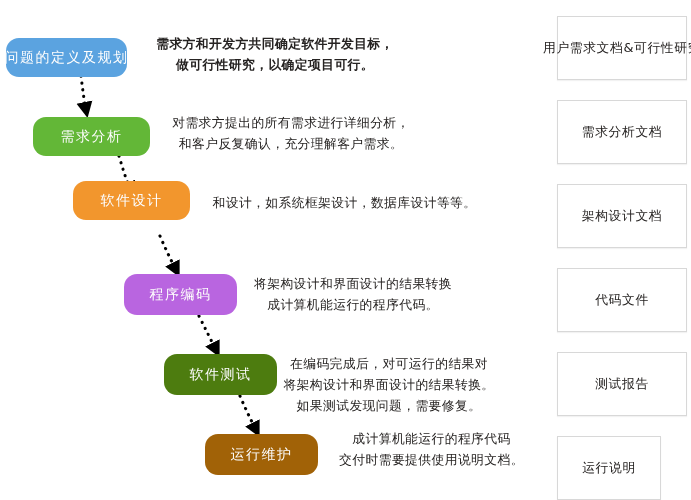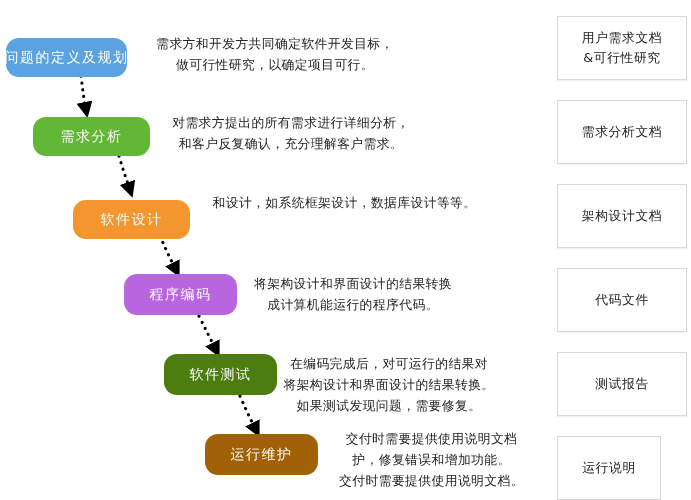--- a/index.html
+++ b/index.html
@@ -62,21 +62,21 @@
   }
   .desc div { white-space: nowrap; }
 
   
   .doc-box {
     position: absolute;
     border: 1px solid #d8d8d8;
     background: #ffffff;
     box-sizing: border-box;
     display: flex;
-    flex-direction: column;
+    flex-direction: row;
     align-items: center;
     justify-content: center;
     box-shadow: 0 1px 1px rgba(0,0,0,0.05);
   }
   .doc-line {
     font-size: 12.8px;
     line-height: 20px;
     color: #262322;
     letter-spacing: 0.6px;
     white-space: nowrap;
@@ -98,34 +98,34 @@
       <path d="M119,156 C123,170 126,178 130,190" marker-end="url(#arrowhead)"></path>
       <path d="M160,236 C166,250 170,258 176,270" marker-end="url(#arrowhead)"></path>
       <path d="M199,316 C206,330 210,338 216,350" marker-end="url(#arrowhead)"></path>
       <path d="M240,396 C246,410 250,418 256,430" marker-end="url(#arrowhead)"></path>
     </g>
   </svg>
 
   <div class="stage" style="left:6px; top:38px; width:121px; height:39px; background:#5BA3E0;">
     <span class="stage-label">问题的定义及规划</span>
   </div>
-  <div class="desc" style="left:140px; top:33px; width:270px;">
+  <div class="desc" style="left:140px; top:33px; width:270px;font-weight:bold;">
     <div>需求方和开发方共同确定软件开发目标，</div>
     <div>做可行性研究，以确定项目可行。</div>
   </div>
 
   <div class="stage" style="left:33px; top:117px; width:117px; height:39px; background:#63B737;">
     <span class="stage-label">需求分析</span>
   </div>
   <div class="desc" style="left:155px; top:112px; width:272px;">
     <div>对需求方提出的所有需求进行详细分析，</div>
     <div>和客户反复确认，充分理解客户需求。</div>
   </div>
 
-  <div class="stage" style="left:73px; top:200px; width:117px; height:39px; background:#F2962D;justify-content:center;">
+  <div class="stage" style="left:73px; top:181px; width:117px; height:39px; background:#F2962D;justify-content:center;">
     <span class="stage-label">软件设计</span>
   </div>
   <div class="desc" style="left:192px; top:192px; width:305px;">
     <div>和设计，如系统框架设计，数据库设计等等。</div>
   </div>
 
   <div class="stage" style="left:124px; top:274px; width:113px; height:41px; background:#B965E0;">
     <span class="stage-label">程序编码</span>
   </div>
   <div class="desc" style="left:244px; top:273px; width:218px;">
@@ -139,22 +139,21 @@
   <div class="desc" style="left:277px; top:353px; width:224px;">
     <div>在编码完成后，对可运行的结果对</div>
     <div>将架构设计和界面设计的结果转换。</div>
     <div>如果测试发现问题，需要修复。</div>
   </div>
 
   <div class="stage" style="left:205px; top:434px; width:113px; height:41px; background:#a16207;">
     <span class="stage-label">运行维护</span>
   </div>
   <div class="desc" style="left:325px; top:428px; width:213px;">
-    <div>交付时需要提供使用说明文档</div>
-    <div>护，修复错误和增加功能。</div>
+    <div>成计算机能运行的程序代码</div>
     <div>交付时需要提供使用说明文档。</div>
   </div>
 
   <div class="doc-box" style="left:557px; top:16px; width:130px; height:64px;">
     <span class="doc-line">用户需求文档</span>
     <span class="doc-line">&amp;可行性研究</span>
   </div>
 
   <div class="doc-box" style="left:557px; top:100px; width:130px; height:64px;">
     <span class="doc-line">需求分析文档</span>

